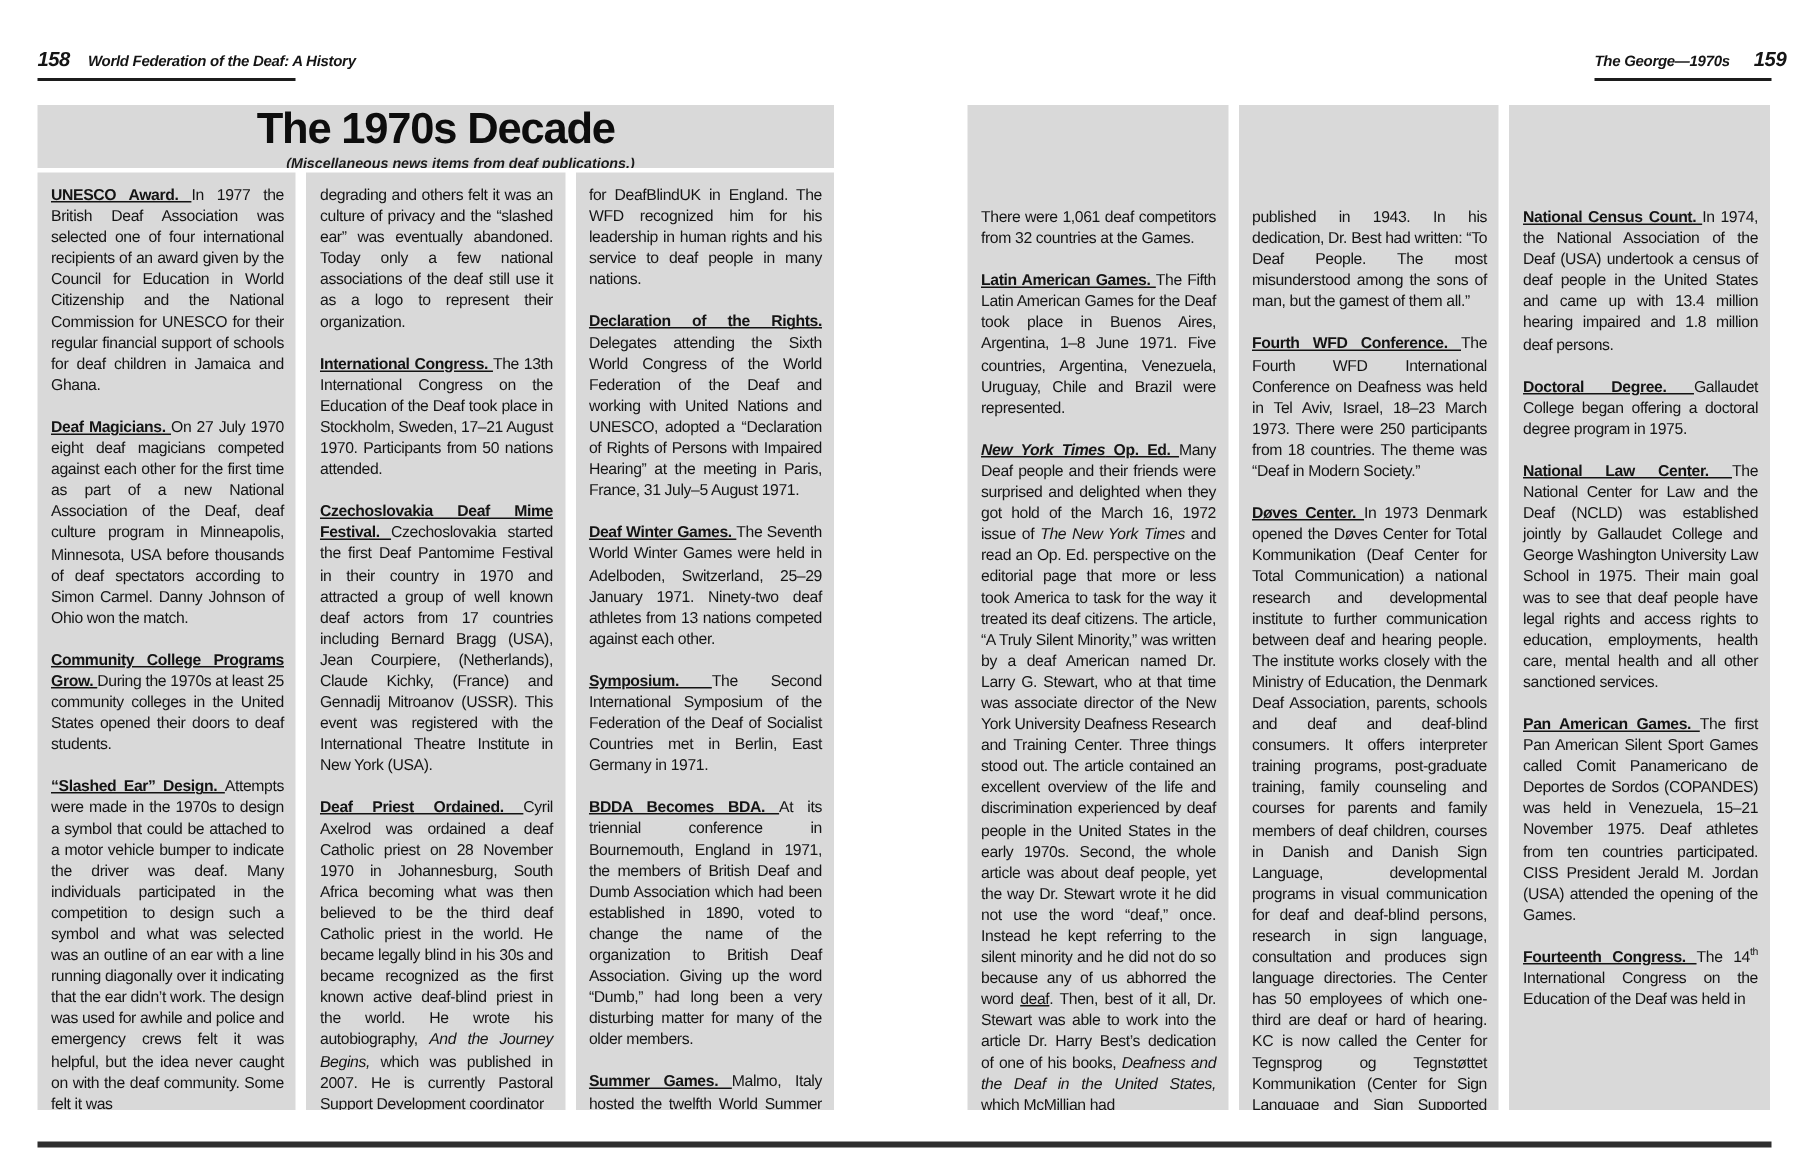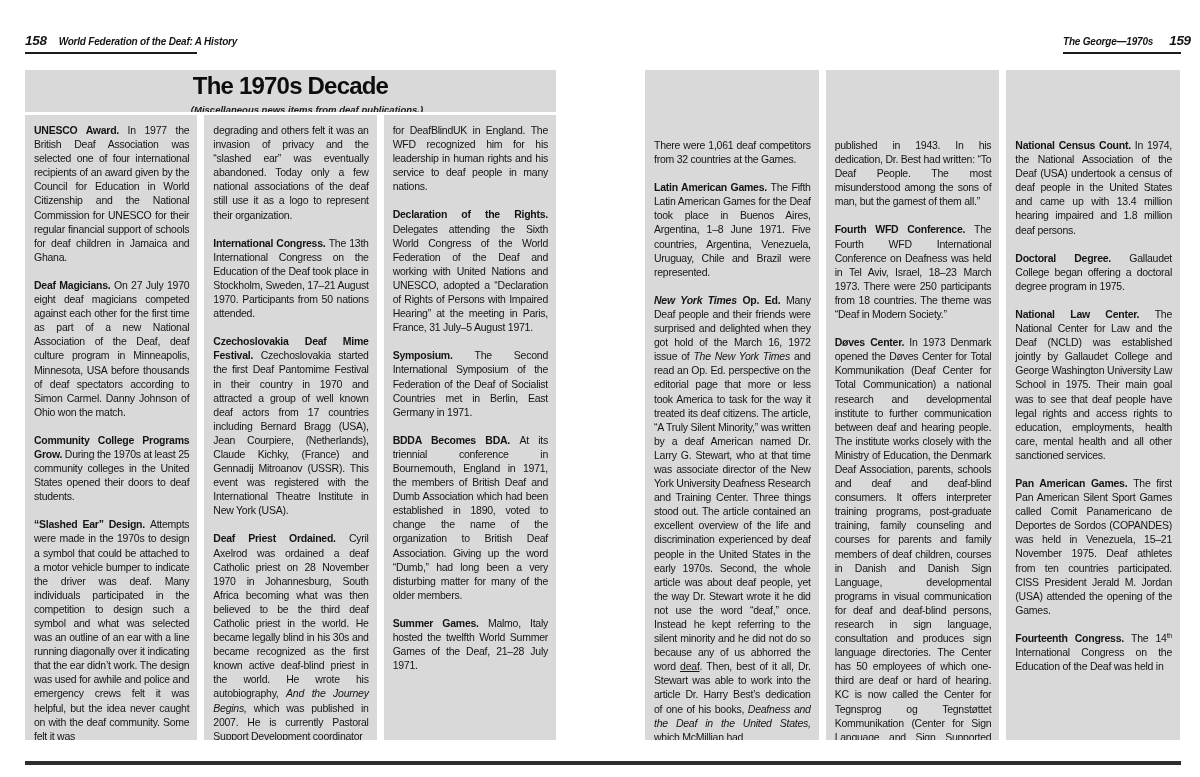--- a/index.html
+++ b/index.html
@@ -22,21 +22,21 @@
   
   .page { position: absolute; top: 70px; }
   .page-left  { left: 25px;  width: 531px; }
   .page-right { left: 645px; width: 535px; }
 
   .title-box {
     background: #d9d9d9; height: 42px; margin-bottom: 3px;
     text-align: center; overflow: hidden;
   }
   .title-box h1 {
-    margin: 1px 0 4px 0; font-size: 24px; line-height: 30px;
+    margin: 1px 0 4px 0; font-size: 29px; line-height: 30px;
     font-weight: 700; letter-spacing: -0.8px; color: #0d0d0d;
   }
   .title-box .subtitle {
     display: block; font-size: 9.5px; font-style: italic; font-weight: 700;
     line-height: 10px; color: #1a1a1a; padding-left: 33px;
   }
 
   .cols { display: flex; gap: 7px; }
   .col {
     background: #d9d9d9; flex: 1; overflow: hidden; box-sizing: border-box;
@@ -44,21 +44,21 @@
   }
   .page-left  .col { height: 625px; }
   .page-right .col { height: 670px; padding-top: 68px; }
 
   .col p.news-item {
     margin: 0 0 14px 0;
     font-size: 10.5px; line-height: 14.1px; letter-spacing: -0.25px;
     text-align: justify; color: #141414;
   }
   .col p.news-item:last-child { margin-bottom: 0; }
-  .b { font-weight: 700; }
+  .b { font-weight: 700; text-decoration: underline; }
   .i { font-style: italic; }
   .u { text-decoration: underline; }
   sup { font-size: 7px; line-height: 0; vertical-align: super; }
 
   .bottom-rule {
     position: absolute; left: 25px; width: 1156px; top: 761px; height: 4px;
     background: #2e2e2e;
   }
 </style>
 </head>
@@ -80,28 +80,29 @@
       <span class="subtitle">(Miscellaneous news items from deaf publications.)</span>
     </div>
     <div class="cols">
       <div class="col">
           <p class="news-item"><span class="b">UNESCO Award. </span><span>In 1977 the British Deaf Association was selected one of four international recipients of an award given by the Council for Education in World Citizenship and the National Commission for UNESCO for their regular financial support of schools for deaf children in Jamaica and Ghana.</span></p>
           <p class="news-item"><span class="b">Deaf Magicians. </span><span>On 27 July 1970 eight deaf magicians competed against each other for the first time as part of a new National Association of the Deaf, deaf culture program in Minneapolis, Minnesota, USA before thousands of deaf spectators according to Simon Carmel. Danny Johnson of Ohio won the match.</span></p>
           <p class="news-item"><span class="b">Community College Programs Grow. </span><span>During the 1970s at least 25 community colleges in the United States opened their doors to deaf students.</span></p>
           <p class="news-item"><span class="b">“Slashed Ear” Design. </span><span>Attempts were made in the 1970s to design a symbol that could be attached to a motor vehicle bumper to indicate the driver was deaf. Many individuals participated in the competition to design such a symbol and what was selected was an outline of an ear with a line running diagonally over it indicating that the ear didn’t work. The design was used for awhile and police and emergency crews felt it was helpful, but the idea never caught on with the deaf community. Some felt it was</span></p>
         </div>
       <div class="col">
-          <p class="news-item"><span>degrading and others felt it was an invasion of privacy and the “slashed ear” was eventually abandoned. Today only a few national associations of the deaf still use it as a logo to represent their organization.</span></p>
+          <p class="news-item"><span>degrading and others felt it was an culture of privacy and the “slashed ear” was eventually abandoned. Today only a few national associations of the deaf still use it as a logo to represent their organization.</span></p>
           <p class="news-item"><span class="b">International Congress. </span><span>The 13th International Congress on the Education of the Deaf took place in Stockholm, Sweden, 17–21 August 1970. Participants from 50 nations attended.</span></p>
           <p class="news-item"><span class="b">Czechoslovakia Deaf Mime Festival. </span><span>Czechoslovakia started the first Deaf Pantomime Festival in their country in 1970 and attracted a group of well known deaf actors from 17 countries including Bernard Bragg (USA), Jean Courpiere, (Netherlands), Claude Kichky, (France) and Gennadij Mitroanov (USSR). This event was registered with the International Theatre Institute in New York (USA).</span></p>
           <p class="news-item"><span class="b">Deaf Priest Ordained. </span><span>Cyril Axelrod was ordained a deaf Catholic priest on 28 November 1970 in Johannesburg, South Africa becoming what was then believed to be the third deaf Catholic priest in the world. He became legally blind in his 30s and became recognized as the first known active deaf-blind priest in the world. He wrote his autobiography, </span><span class="i">And the Journey Begins,</span><span> which was published in 2007. He is currently Pastoral Support Development coordinator</span></p>
         </div>
       <div class="col">
           <p class="news-item"><span>for DeafBlindUK in England. The WFD recognized him for his leadership in human rights and his service to deaf people in many nations.</span></p>
           <p class="news-item"><span class="b">Declaration of the Rights. </span><span>Delegates attending the Sixth World Congress of the World Federation of the Deaf and working with United Nations and UNESCO, adopted a “Declaration of Rights of Persons with Impaired Hearing” at the meeting in Paris, France, 31 July–5 August 1971.</span></p>
+          <p class="news-item"><span class="b">Deaf Winter Games. </span><span>The Seventh World Winter Games were held in Adelboden, Switzerland, 25–29 January 1971. Ninety-two deaf athletes from 13 nations competed against each other.</span></p>
           <p class="news-item"><span class="b">Symposium. </span><span>The Second International Symposium of the Federation of the Deaf of Socialist Countries met in Berlin, East Germany in 1971.</span></p>
           <p class="news-item"><span class="b">BDDA Becomes BDA. </span><span>At its triennial conference in Bournemouth, England in 1971, the members of British Deaf and Dumb Association which had been established in 1890, voted to change the name of the organization to British Deaf Association. Giving up the word “Dumb,” had long been a very disturbing matter for many of the older members.</span></p>
           <p class="news-item"><span class="b">Summer Games. </span><span>Malmo, Italy hosted the twelfth World Summer Games of the Deaf, 21–28 July 1971.</span></p>
         </div>
     </div>
   </section>
 
   <section class="page page-right">
     <div class="cols">
       <div class="col">

